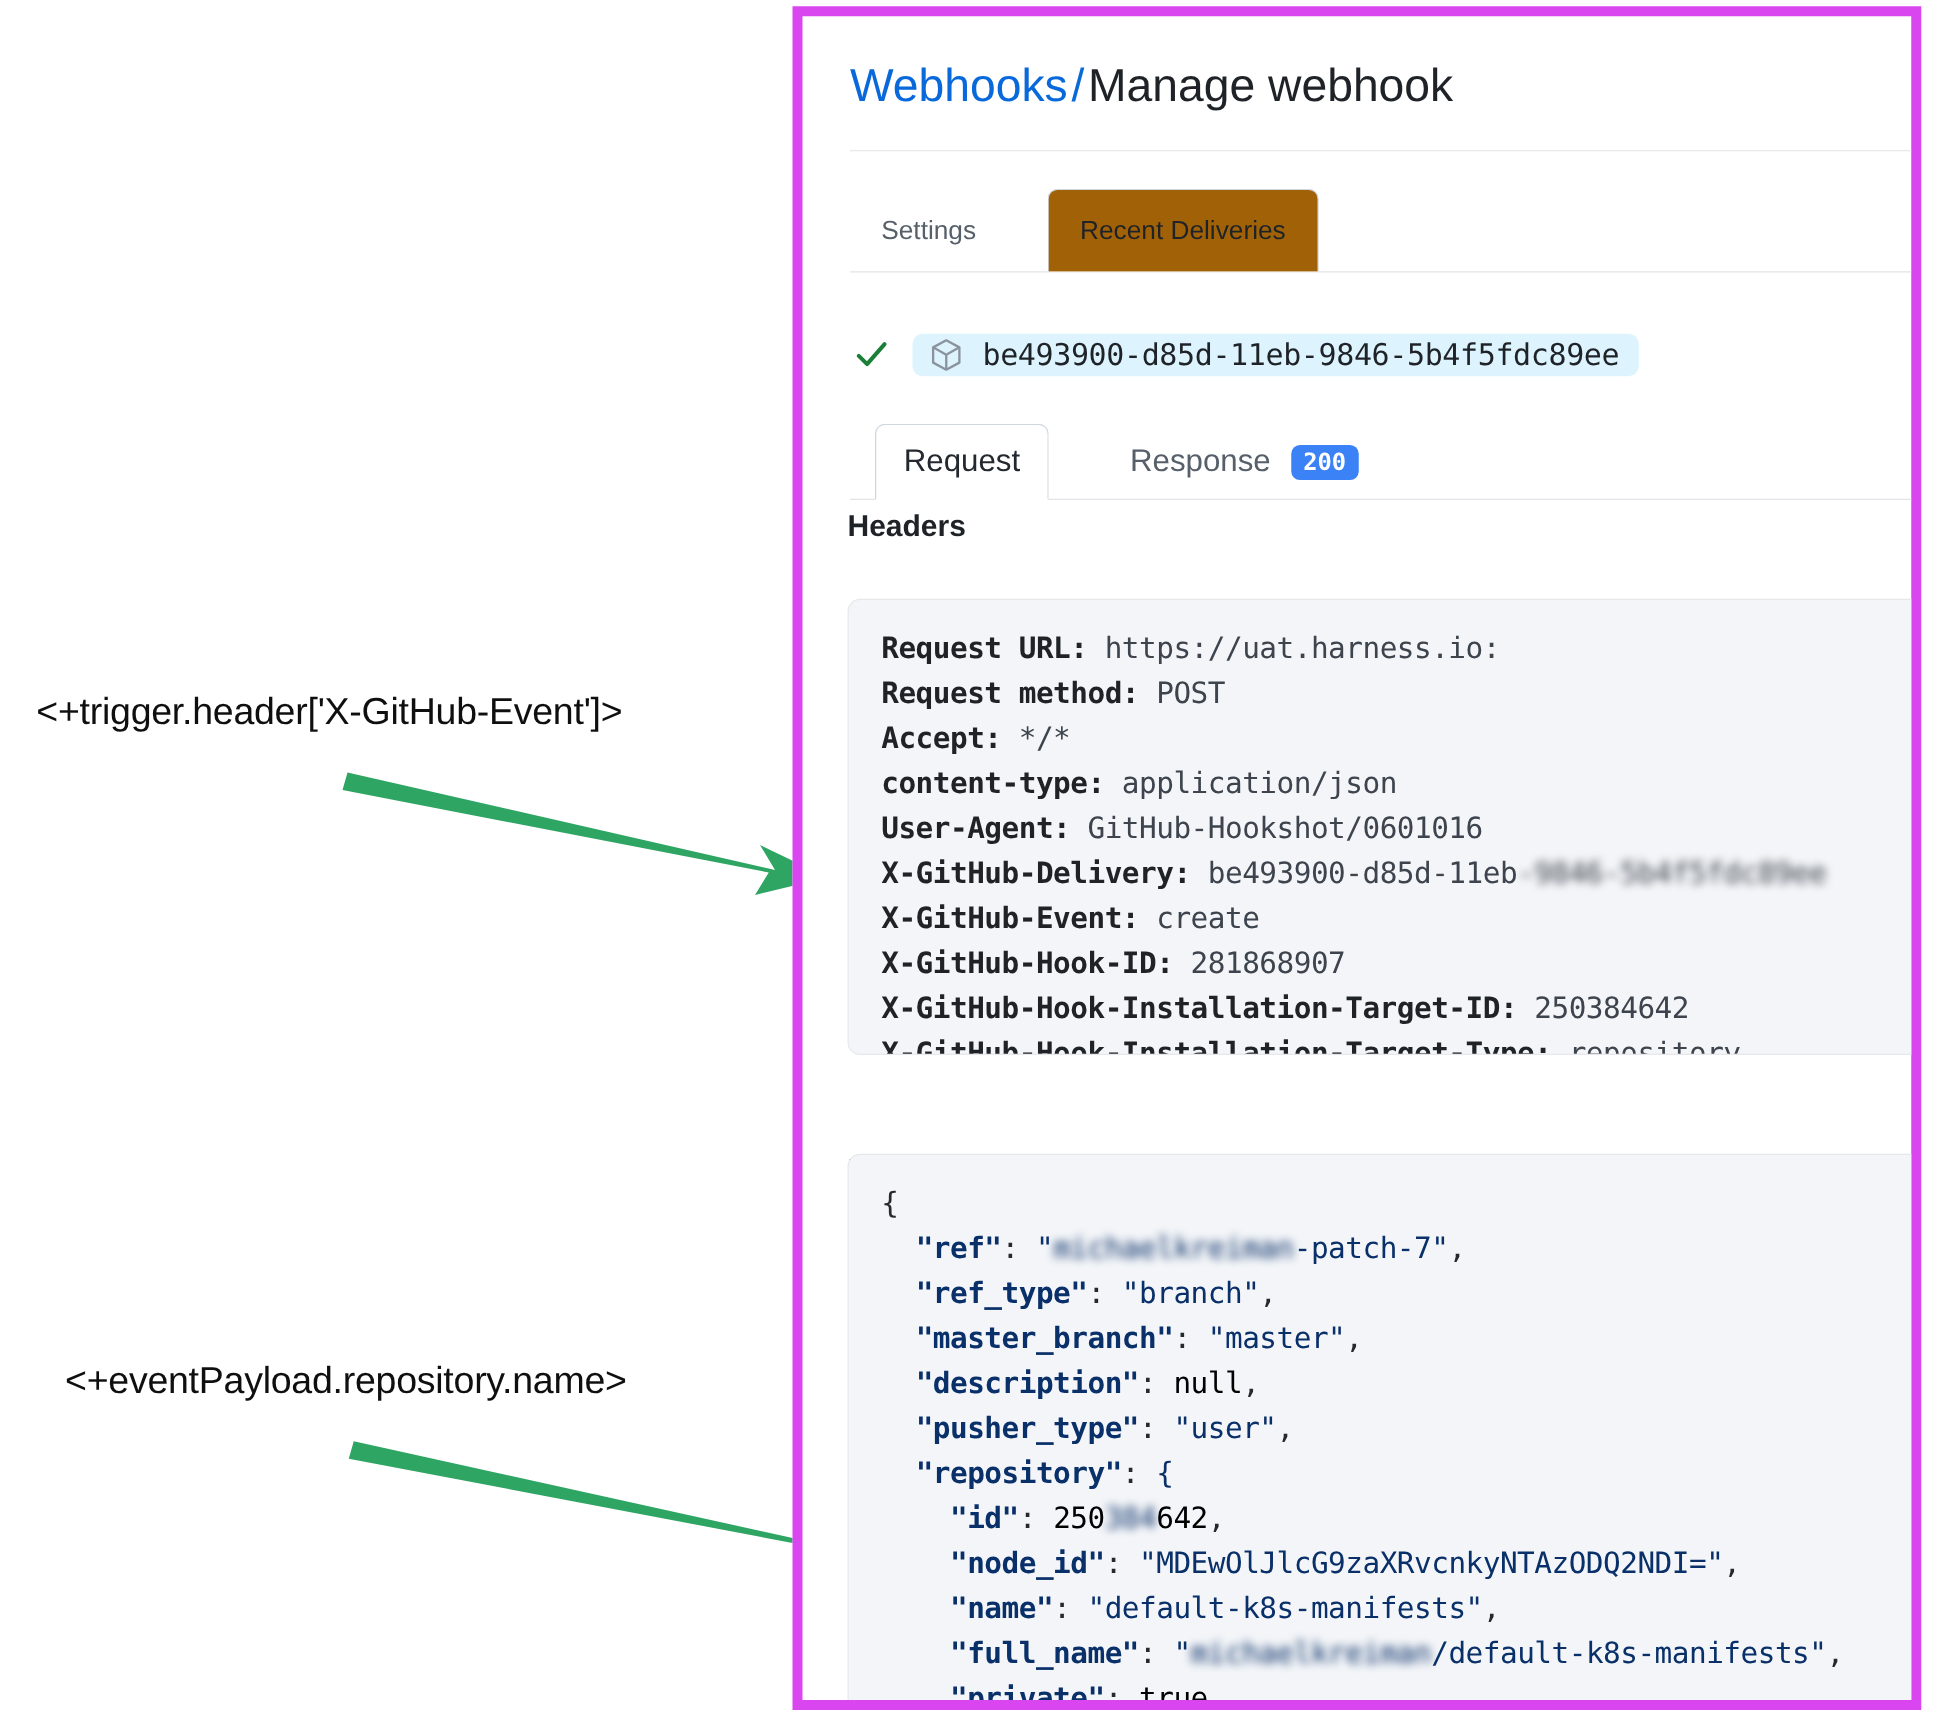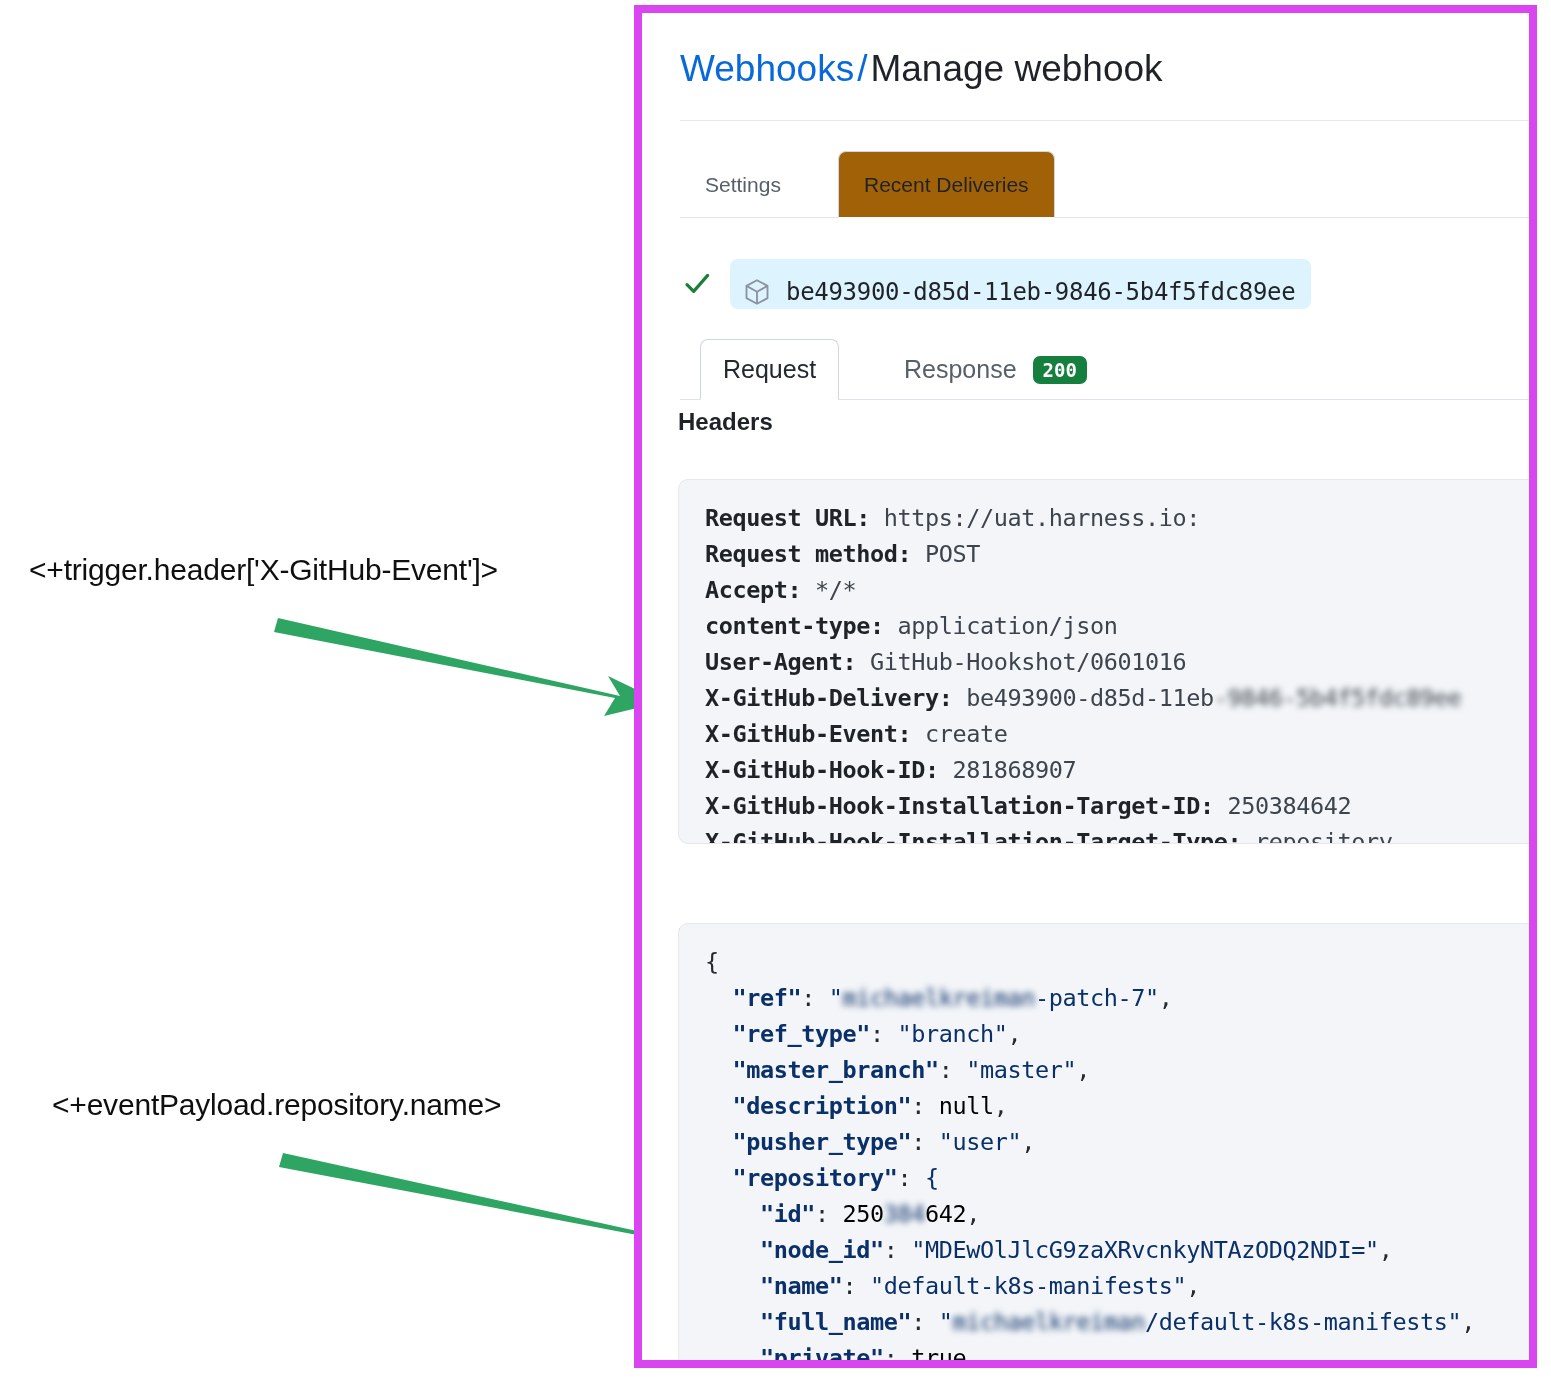--- a/index.html
+++ b/index.html
@@ -132,21 +132,21 @@
     align-items: center;
     justify-content: center;
     margin-right: 16px;
   }
   #delivery-chip {
     display: flex;
     align-items: center;
     background: #ddf4ff;
     border-radius: 8px;
     height: 34px;
-    padding: 16px 16px 0 12px;
+    padding: 0 16px 0 12px;
   }
   #delivery-cube { margin-right: 14px; display: flex; align-items: center; }
   #delivery-id {
     font-family: "DejaVu Sans Mono", monospace;
     font-size: 24px;
     color: #1f2328;
     white-space: nowrap;
     letter-spacing: -0.3px;
   }
 
@@ -181,21 +181,21 @@
     background: #ffffff;
     border: 1px solid #d0d7de;
     border-bottom: 1px solid #ffffff;
     border-radius: 8px 8px 0 0;
     z-index: 2;
   }
   #itab-request  { left: 0px; }
   #itab-response { left: 182px; color:#57606a; }
   #status-badge {
     margin-left: 16px;
-    background: #15803d;
+    background: #3b82f6;
     color: #ffffff;
     font-family: "DejaVu Sans Mono", monospace;
     font-size: 19px;
     font-weight: bold;
     border-radius: 7px;
     padding: 5px 10px 4px 10px;
     line-height: 1;
   }
 
   

